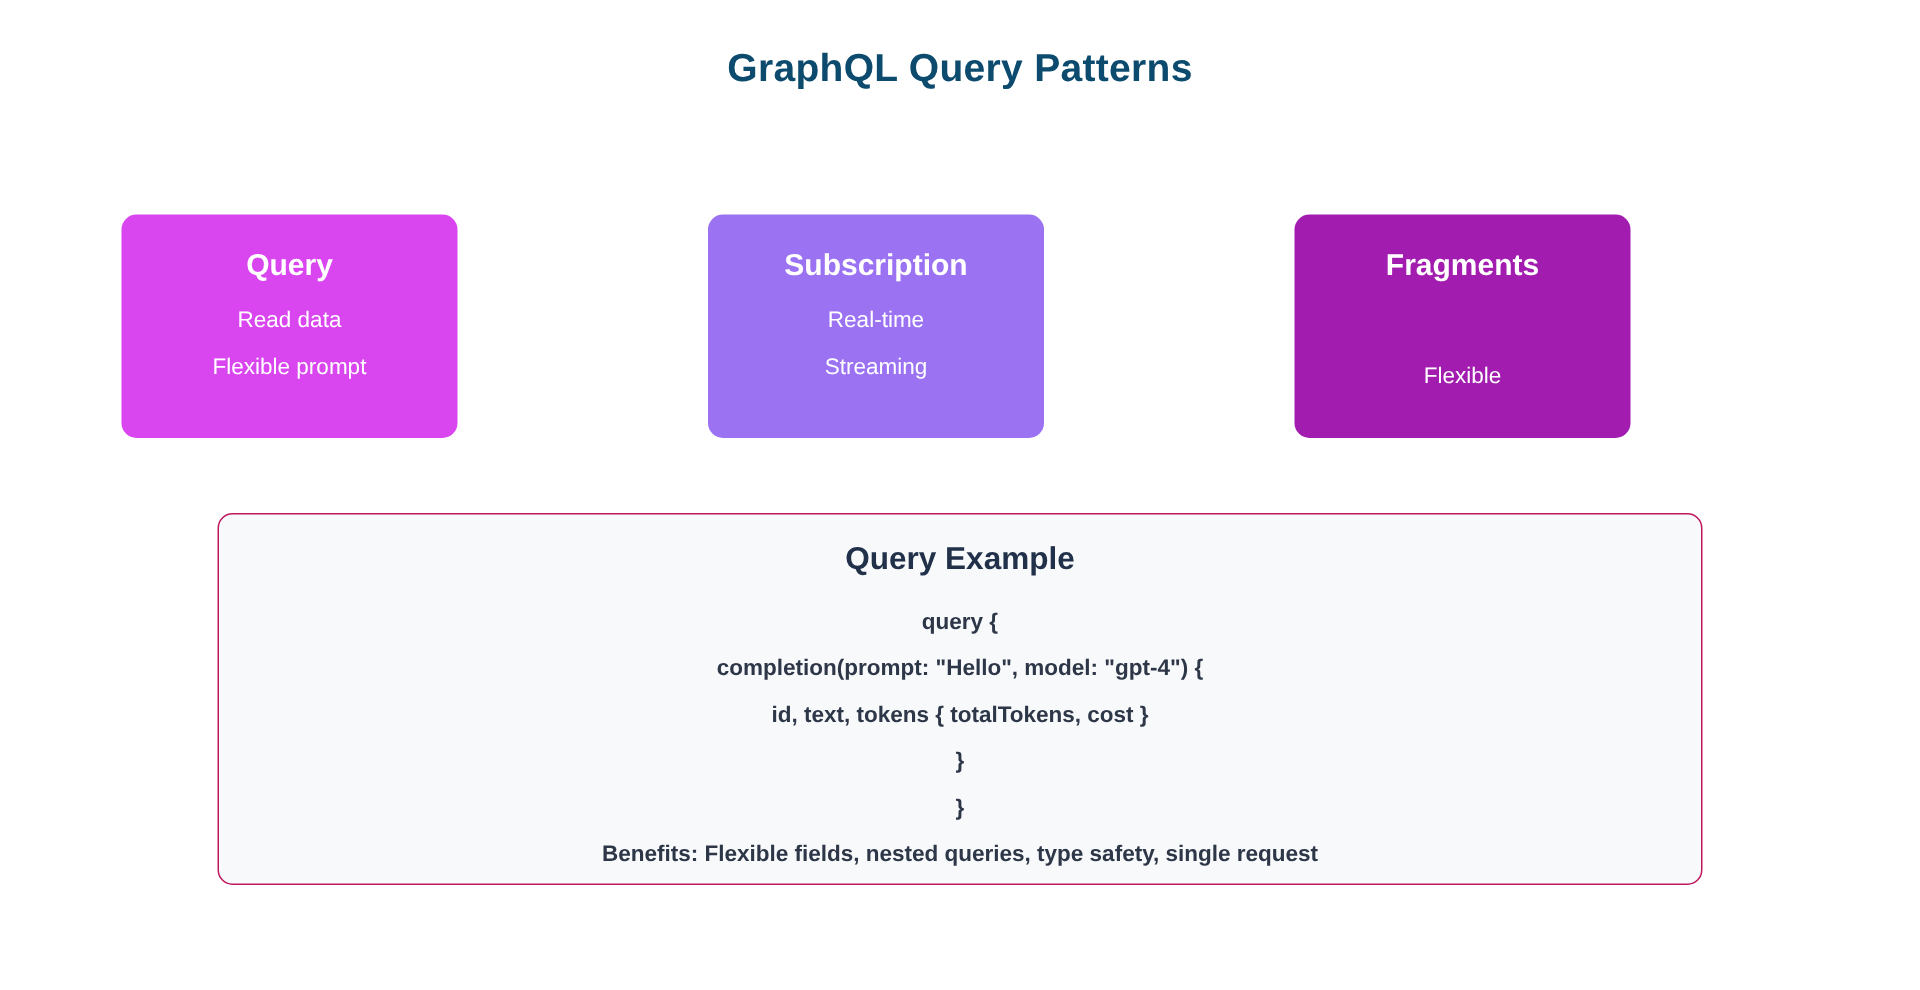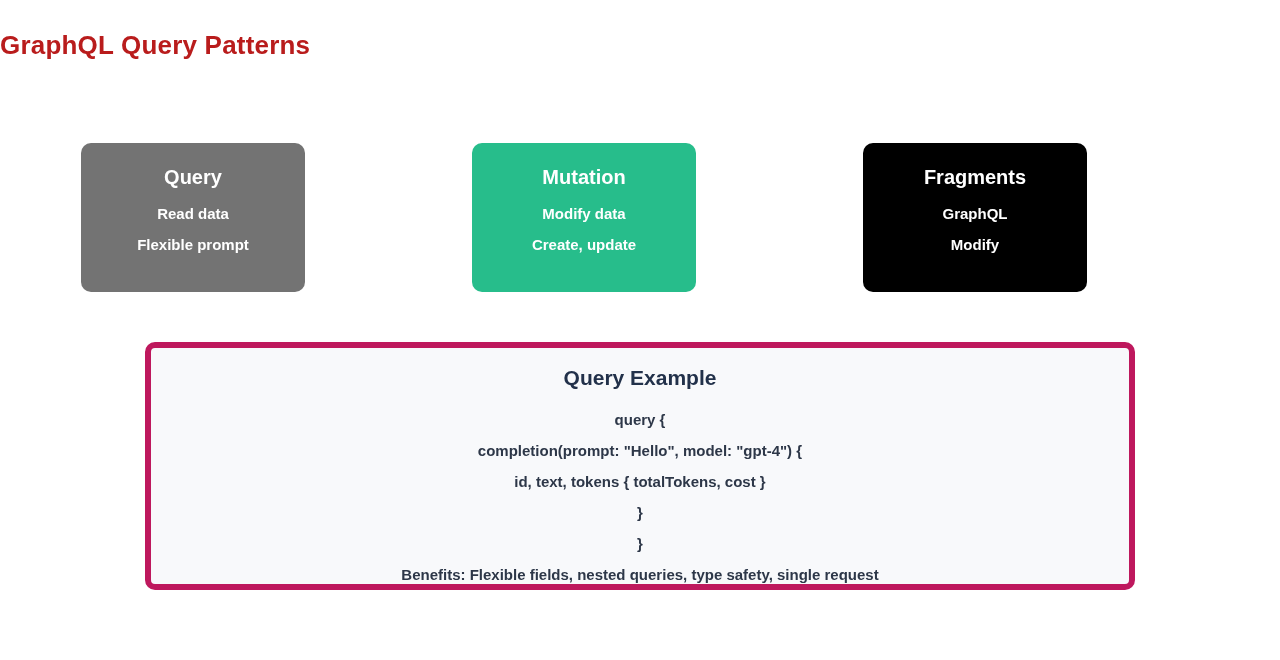--- a/index.html
+++ b/index.html
@@ -17,24 +17,24 @@
     position: relative;
     width: 1280px;
     height: 660px;
     box-sizing: border-box;
   }
   .page-title {
     position: absolute;
     top: 30px;
     left: 0;
     width: 1280px;
-    text-align: left;
+    text-align: center;
     font-size: 26px;
     font-weight: bold;
-    color: #b91c1c;
+    color: #0c4a6e;
     letter-spacing: 0.2px;
   }
   .cards-row {
     position: absolute;
     top: 143px;
     left: 81px;
     width: 1006px;
     display: flex;
     flex-direction: row;
     justify-content: space-between;
@@ -52,35 +52,35 @@
   .card-title {
     font-size: 20px;
     font-weight: bold;
     color: #ffffff;
     line-height: 22px;
     margin-bottom: 17px;
     text-align: center;
   }
   .card-line {
     font-size: 15px;
-    font-weight: bold;
+    font-weight: normal;
     color: #ffffff;
     line-height: 17px;
     margin-bottom: 14px;
     text-align: right;
   }
   .example-panel {
     position: absolute;
     top: 342px;
     left: 145px;
     width: 990px;
     height: 248px;
     box-sizing: border-box;
     background: #f8f9fb;
-    border: 6px solid #be185d;
+    border: 1px solid #be185d;
     border-radius: 10px;
     padding-top: 18px;
   }
   .panel-title {
     font-size: 21px;
     font-weight: bold;
     color: #22314a;
     text-align: center;
     line-height: 24px;
     margin-bottom: 21px;
@@ -100,33 +100,33 @@
   }
 </style>
 </head>
 <body>
 
 <div class="page">
 
   <div class="page-title">GraphQL Query Patterns</div>
 
   <div class="cards-row">
-      <div class="card" style="background: #737373;">
+      <div class="card" style="background: #d946ef;">
         <div class="card-title">Query</div>
         <div class="card-line">Read data</div>
         <div class="card-line">Flexible prompt</div>
       </div>
-      <div class="card" style="background: rgb(39, 189, 139);">
-        <div class="card-title">Mutation</div>
-        <div class="card-line">Modify data</div>
-        <div class="card-line">Create, update</div>
+      <div class="card" style="background: rgb(154, 114, 242);">
+        <div class="card-title">Subscription</div>
+        <div class="card-line">Real-time</div>
+        <div class="card-line">Streaming</div>
       </div>
-      <div class="card" style="background: #000000;">
+      <div class="card" style="background: #a21caf; gap: 37px;">
         <div class="card-title">Fragments</div>
-        <div class="card-line">GraphQL</div>
+        <div class="card-line">Flexible</div>
         <div class="card-line">Modify</div>
       </div>
     </div>
 
   <div class="example-panel">
     <div class="panel-title">Query Example</div>
     <div class="code-block">
         <div class="code-line">query {</div>
         <div class="code-line">completion(prompt: "Hello", model: "gpt-4") {</div>
         <div class="code-line">id, text, tokens { totalTokens, cost }</div>

